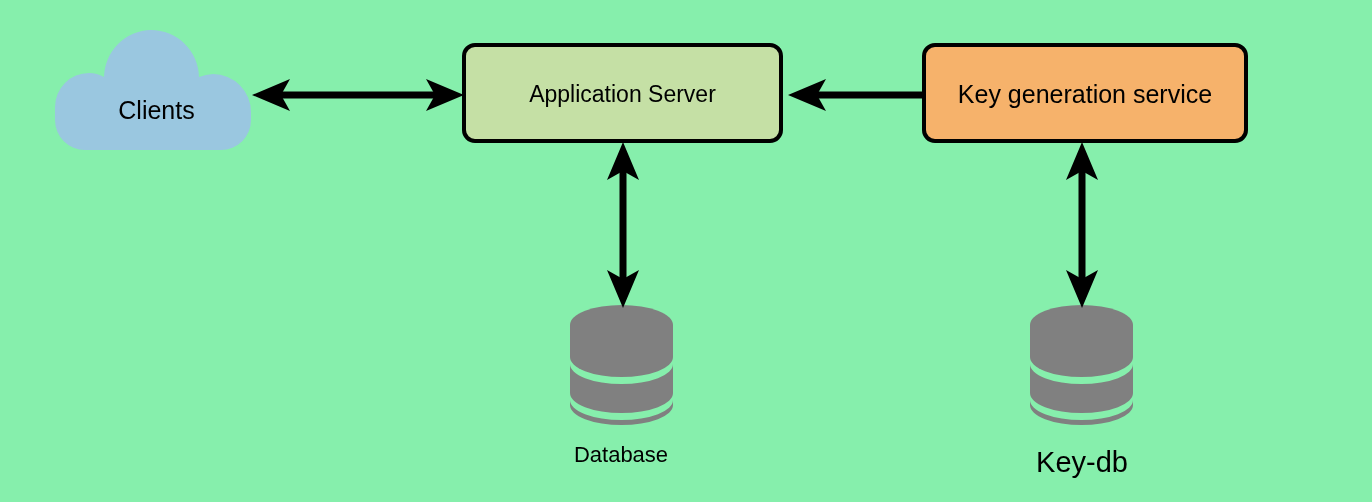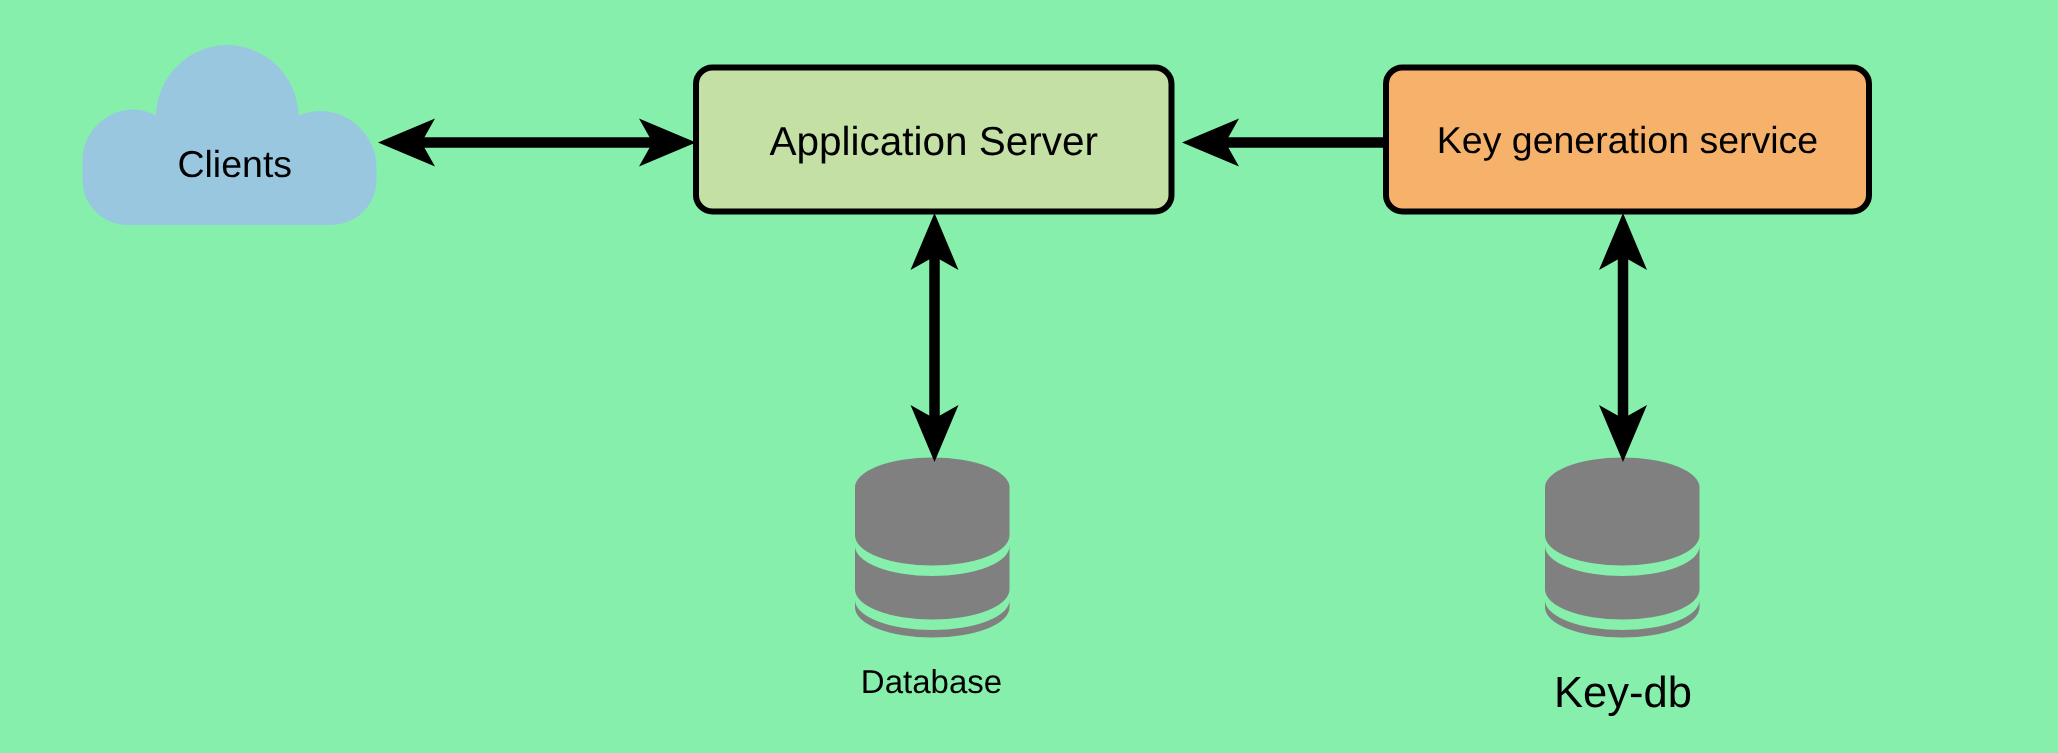--- a/index.html
+++ b/index.html
@@ -34,21 +34,21 @@
     left: 55px;
     top: 96px;
     width: 203px;
     font-size: 25px;
     line-height: 28px;
   }
   #app-server-label {
     left: 462px;
     top: 80px;
     width: 321px;
-    font-size: 27px;
+    font-size: 23px;
     line-height: 28px;
   }
   #keygen-label {
     left: 922px;
     top: 80px;
     width: 326px;
     font-size: 25px;
     line-height: 28px;
   }
   #database-label {

